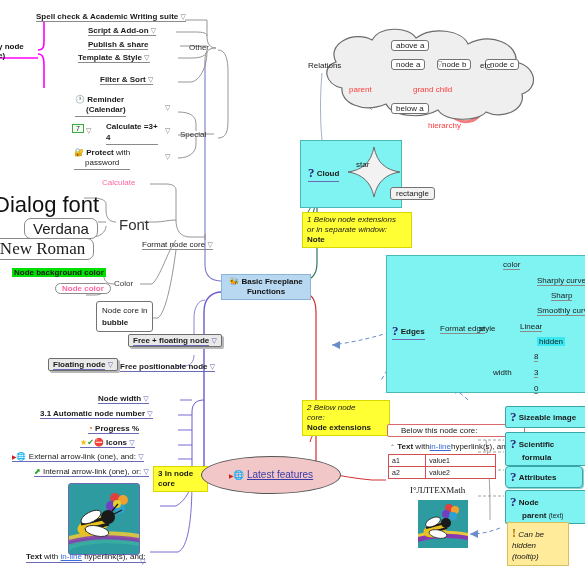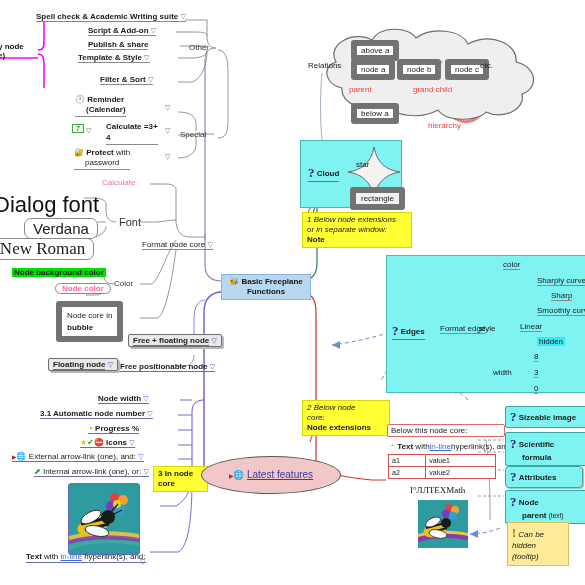--- a/index.html
+++ b/index.html
@@ -12,26 +12,26 @@
 
   
   .n{position:absolute;white-space:nowrap;line-height:1.15;}
   .nb{font-weight:bold;}
   .ul{border-bottom:1px solid #6b6bb5;}
   .ulk{border-bottom:1px solid #8a8a8a;}
   .tri{font-size:7px;color:#5a5ab0;}
   .trik{font-size:7px;color:#777;}
 
   
-  .box{position:absolute;border:6px solid #737373;background:#fff;border-radius:3px;
-       padding:1px 4px;white-space:nowrap;}
+  .box{position:absolute;border:1px solid #737373;background:#fff;border-radius:3px;
+       padding:1px 4px;white-space:nowrap;margin-left:40px;}
   .box3d{position:absolute;border:1px solid #6e6e6e;background:#e9e9e9;border-radius:2px;
          padding:1px 4px;white-space:nowrap;box-shadow:2px 2px 0 #b8b8b8;}
   .boxred{position:absolute;border:1px solid #d96a6a;background:#fff;border-radius:2px;
-          padding:1px 3px;white-space:nowrap;}
+          padding:1px 13px;white-space:nowrap;}
 
   
   .bub{position:absolute;border:1px solid #8a8a8a;background:#fff;border-radius:7px;
        padding:2px 6px;white-space:nowrap;}
 
   
   .note{position:absolute;background:#ffff33;border:1px solid #d8d800;
         padding:2px 4px;line-height:1.25;}
   .note i{font-style:italic;}
 
@@ -250,21 +250,21 @@
 
   <div class="n c-pink" style="left:102px;top:178px;">Calculate</div>
 
   <div class="f-dialog" style="left:-6px;top:192px;">Dialog font</div>
   <div class="bub" style="left:24px;top:218px;padding:1px 8px;">
     <span style="font-size:15px;">Verdana</span>
   </div>
   <div class="bub" style="left:-20px;top:238px;padding:0 8px;">
     <span style="font-family:'Liberation Serif',serif;font-size:17px;">s New Roman</span>
   </div>
-  <div class="n" style="left:119px;top:216px;font-size:11px;color:#333;">Font</div>
+  <div class="n" style="left:119px;top:216px;font-size:15px;color:#333;">Font</div>
 
   <div class="n" style="left:12px;top:268px;">
     <span class="hl-green nb">Node background color</span>
   </div>
   <div class="bub" style="left:55px;top:283px;padding:0 6px;">
     <span class="c-pink nb">Node color</span>
   </div>
   <div class="n" style="left:114px;top:279px;color:#333;">Color</div>
 
   <div class="box" style="left:56px;top:301px;line-height:1.45;padding:3px 5px;">

